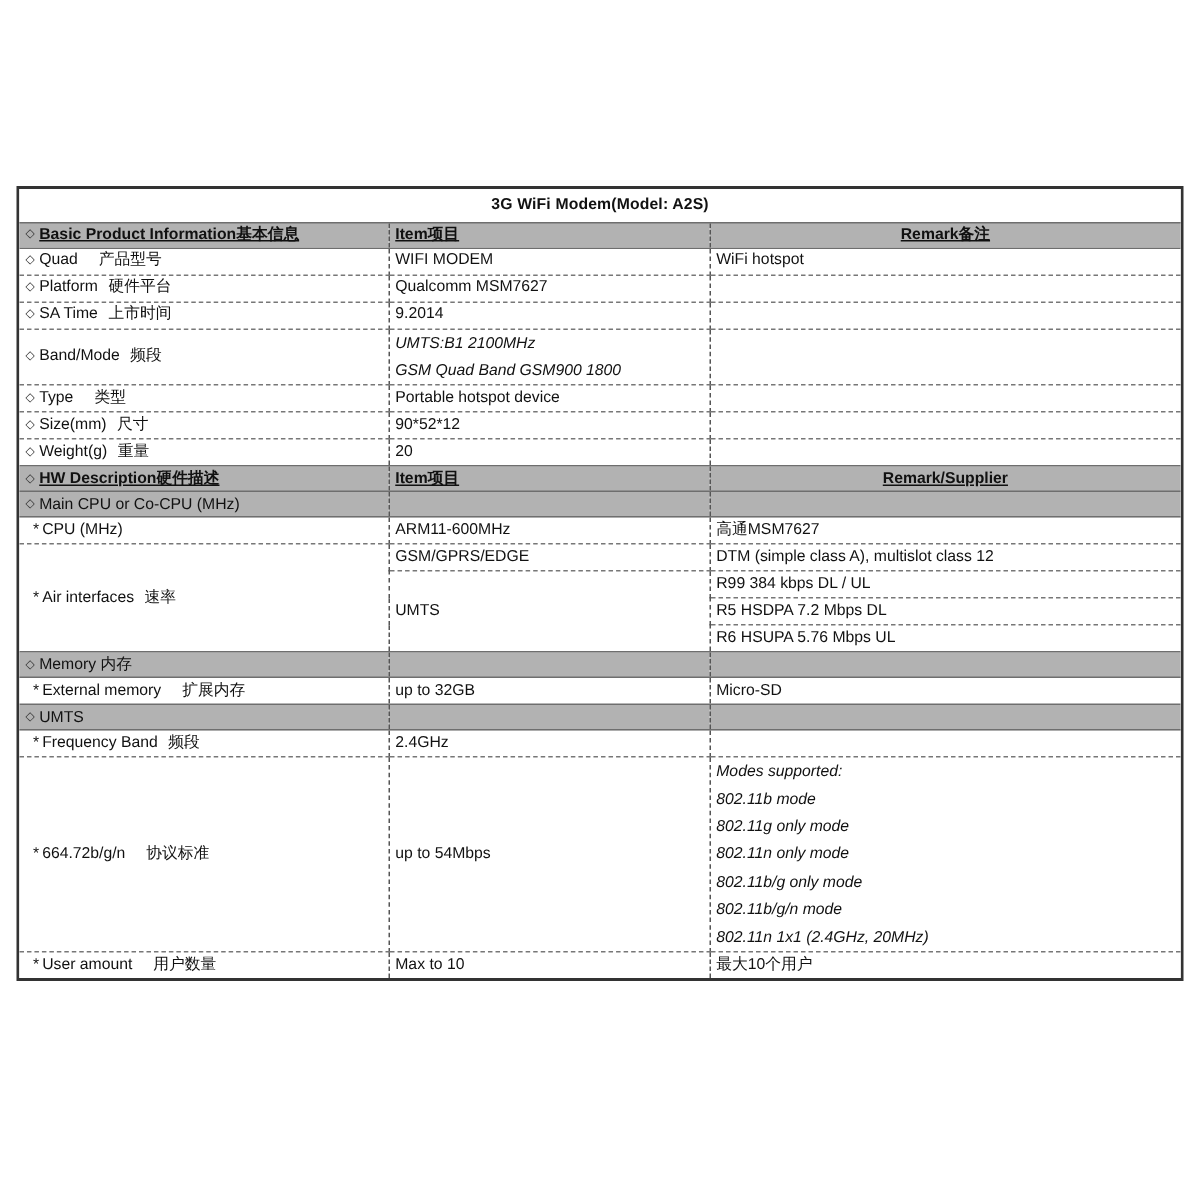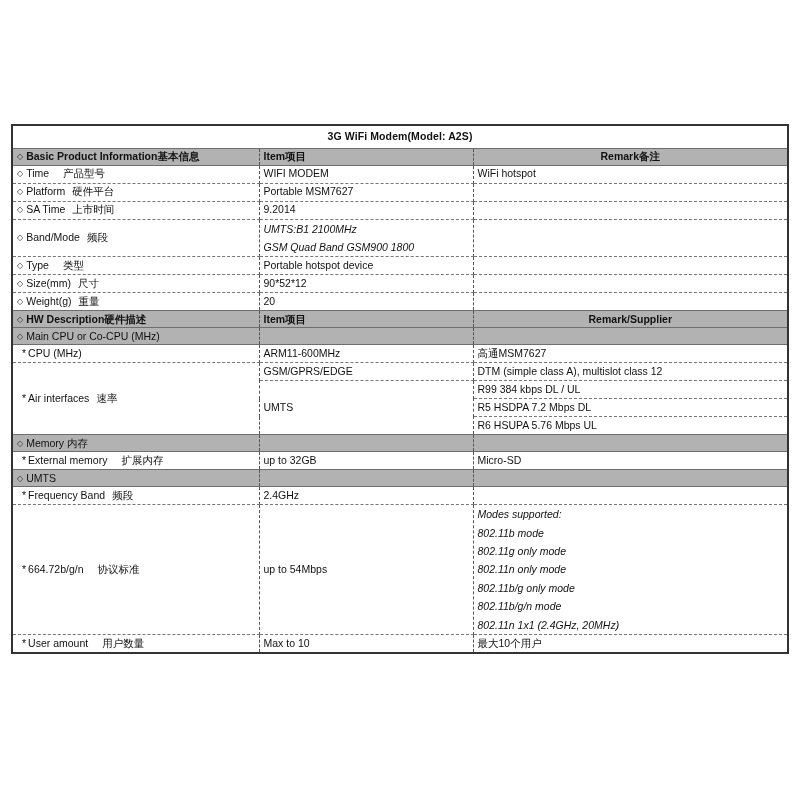--- a/index.html
+++ b/index.html
@@ -76,20 +76,21 @@
     letter-spacing: 0.1px;
   }
 
   
   tr.hdr td {
     background: #b2b2b2;
     font-weight: bold;
     border-bottom: 1px solid #6e6e6e;
     border-top: 1px solid #6e6e6e;
     height: 17px;
+    text-decoration: underline;
   }
   tr.hdr td.center { text-align: center; }
 
   tr.section td {
     background: #b2b2b2;
     font-weight: normal;
     border-bottom: 1px solid #6e6e6e;
     border-top: 1px solid #6e6e6e;
     height: 17px;
   }
@@ -140,31 +141,31 @@
         <tr class="hdr">
           <td>
             <span class="diamond">◇</span><span>Basic Product Information基本信息</span>
           </td>
           <td>Item项目</td>
           <td class="last-col center">Remark备注</td>
         </tr>
 
         <tr class="data">
           <td>
-            <span class="diamond">◇</span><span>Time</span><span class="lbl-gap"></span><span>产品型号</span>
+            <span class="diamond">◇</span><span>Quad</span><span class="lbl-gap"></span><span>产品型号</span>
           </td>
           <td>WIFI MODEM</td>
           <td class="last-col">WiFi hotspot</td>
         </tr>
 
         <tr class="data">
           <td>
             <span class="diamond">◇</span><span>Platform</span><span class="lbl-gap-sm"></span><span>硬件平台</span>
           </td>
-          <td>Portable MSM7627</td>
+          <td>Qualcomm MSM7627</td>
           <td class="last-col"></td>
         </tr>
 
         <tr class="data">
           <td>
             <span class="diamond">◇</span><span>SA Time</span><span class="lbl-gap-sm"></span><span>上市时间</span>
           </td>
           <td>9.2014</td>
           <td class="last-col"></td>
         </tr>

